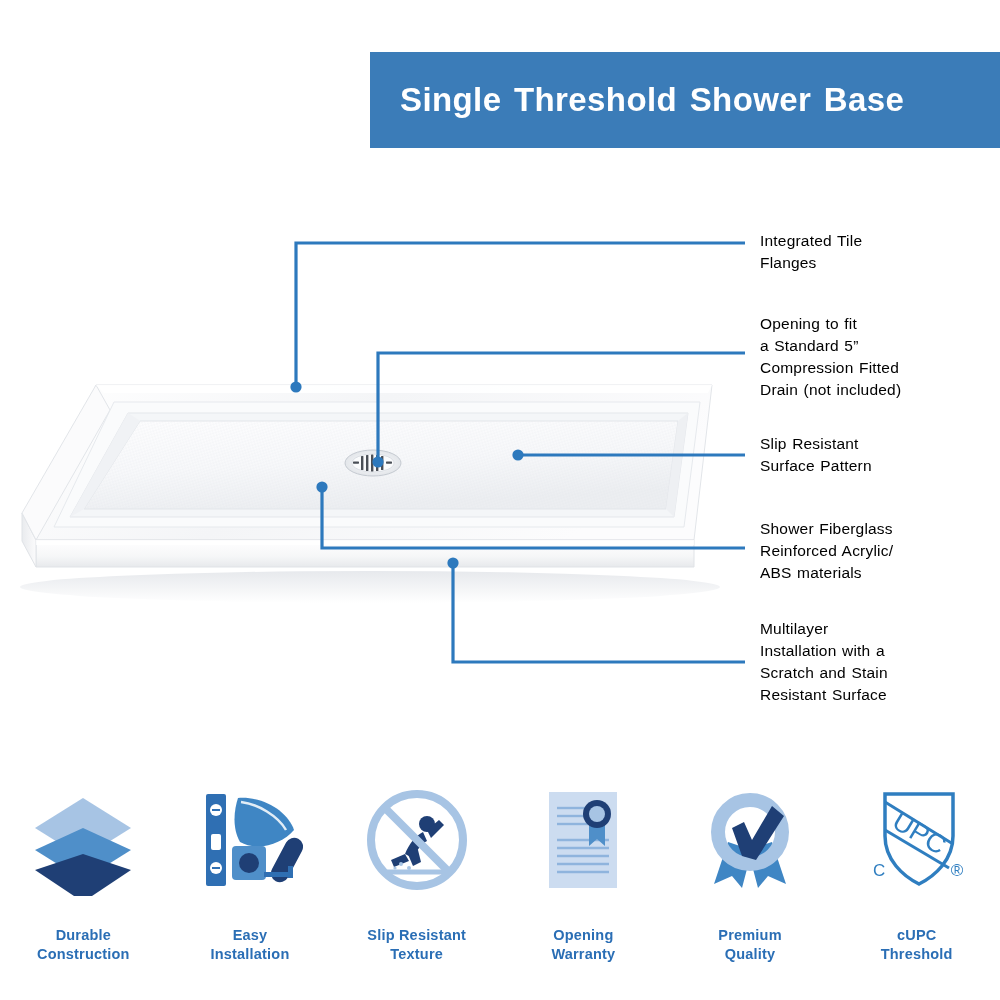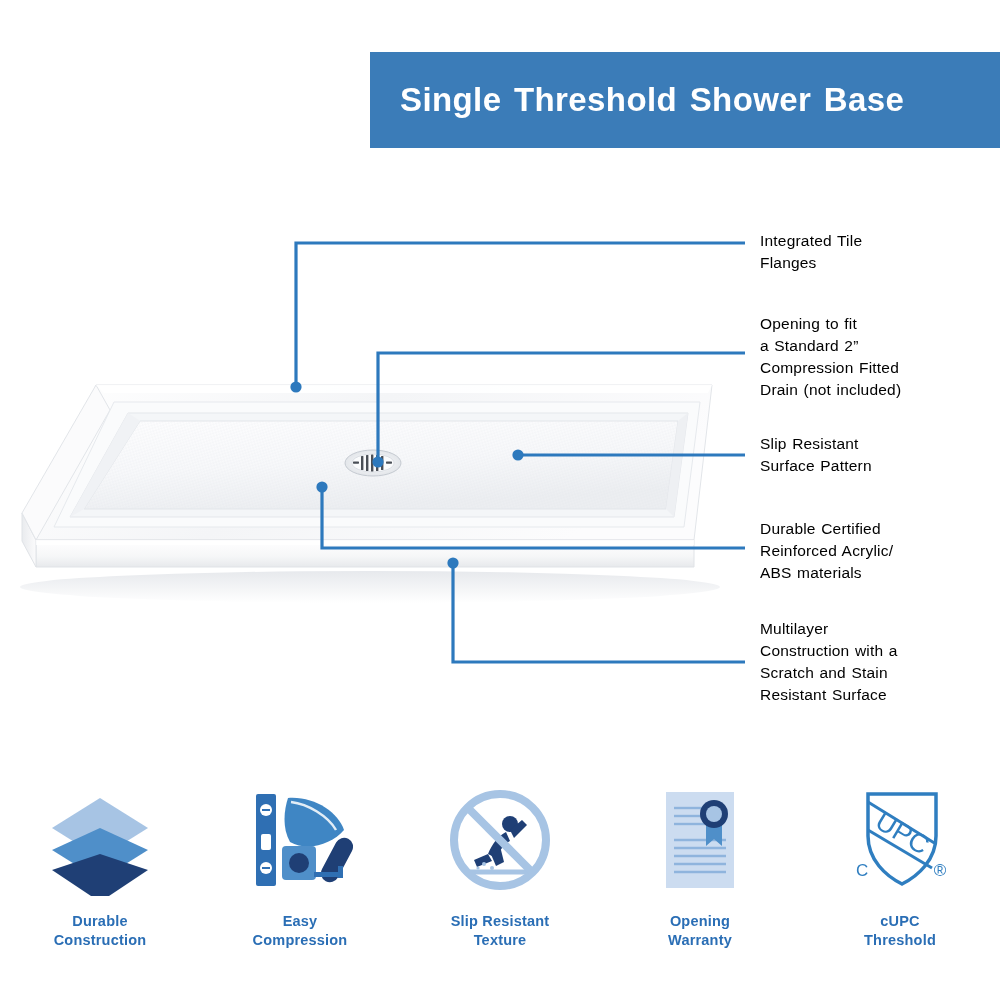--- a/index.html
+++ b/index.html
@@ -53,21 +53,21 @@
   }
   .feature{
     flex:1 1 0;
     display:flex;flex-direction:column;align-items:center;
   }
   .feature .ficon{
     height:120px;width:120px;
     display:flex;align-items:center;justify-content:center;
   }
   .feature .flabel{
-    margin-top:12px;
+    margin-top:26px;
     color:#2a6eb5;
     font-size:14.5px;
     font-weight:bold;
     line-height:19px;
     text-align:center;
     white-space:pre-line;
     letter-spacing:0.2px;
   }
 </style>
 </head>
@@ -174,33 +174,33 @@
       <circle cx="518" cy="455" r="5.6"></circle>
       <circle cx="322" cy="487" r="5.6"></circle>
       <circle cx="453" cy="563" r="5.6"></circle>
     </g>
   </svg>
 
   <div class="callout-text" style="left:760px;top:230px;">Integrated Tile
 Flanges</div>
 
   <div class="callout-text" style="left:760px;top:313px;">Opening to fit
-a Standard 2”
+a Standard 5”
 Compression Fitted
 Drain (not included)</div>
 
   <div class="callout-text" style="left:760px;top:433px;">Slip Resistant
 Surface Pattern</div>
 
-  <div class="callout-text" style="left:760px;top:518px;">Durable Certified
+  <div class="callout-text" style="left:760px;top:518px;">Shower Fiberglass
 Reinforced Acrylic/
 ABS materials</div>
 
   <div class="callout-text" style="left:760px;top:618px;">Multilayer
-Construction with a
+Installation with a
 Scratch and Stain
 Resistant Surface</div>
 
   <div class="features">
 
     <div class="feature">
       <div class="ficon">
         <svg width="112" height="112" viewBox="0 0 112 112">
           <polygon points="56,14 104,44 56,74 8,44" fill="#a7c4e4"></polygon>
           <polygon points="56,44 104,66 56,96 8,66" fill="#4f8fc9"></polygon>
@@ -228,21 +228,21 @@
 
           <rect x="84" y="52" width="18" height="48" rx="9" fill="#1f3f75" transform="rotate(28 93 76)"></rect>
 
           <rect x="38" y="62" width="34" height="34" rx="4" fill="#4f8fc9"></rect>
           <circle cx="55" cy="79" r="10" fill="#1f3f75"></circle>
           <rect x="70" y="88" width="28" height="5" fill="#2f6fb3"></rect>
           <rect x="94" y="82" width="5" height="12" fill="#2f6fb3"></rect>
         </svg>
       </div>
       <div class="flabel">Easy
-Compression</div>
+Installation</div>
     </div>
 
     <div class="feature">
       <div class="ficon">
         <svg width="112" height="112" viewBox="0 0 112 112">
           <circle cx="56" cy="56" r="46" fill="none" stroke="#a7c4e4" stroke-width="8"></circle>
 
           <circle cx="66" cy="40" r="8" fill="#1f3f75"></circle>
           <path d="M62 48 C54 52 48 60 44 70 L52 74 C56 66 60 60 66 57 Z" fill="#1f3f75"></path>
           <path d="M66 46 L78 36 L83 41 L70 54 Z" fill="#1f3f75"></path>
@@ -279,20 +279,35 @@
           <polygon points="62,40 62,62 70,55 78,62 78,40" fill="#4f8fc9"></polygon>
 
           <circle cx="70" cy="30" r="14" fill="#1f3f75"></circle>
           <circle cx="70" cy="30" r="8" fill="#a7c4e4"></circle>
         </svg>
       </div>
       <div class="flabel">Opening
 Warranty</div>
     </div>
 
+    <div class="feature">
+      <div class="ficon">
+        <svg width="112" height="112" viewBox="0 0 112 112">
+
+          <polygon points="34,58 20,100 38,92 48,104 58,66" fill="#3f86c4"></polygon>
+          <polygon points="78,58 92,100 74,92 64,104 54,66" fill="#3f86c4"></polygon>
+
+          <circle cx="56" cy="48" r="32" fill="none" stroke="#a7c4e4" stroke-width="14"></circle>
+
+          <polygon points="38,44 50,38 58,56 78,22 90,32 62,76 48,72" fill="#1f3f75"></polygon>
+        </svg>
+      </div>
+      <div class="flabel">Premium
+Quality</div>
+    </div>
 
     <div class="feature">
       <div class="ficon">
         <svg width="112" height="112" viewBox="0 0 112 112">
           <path d="M24 10 L92 10 L92 52 C92 76 74 92 58 100 C42 92 24 76 24 52 Z" fill="#ffffff" stroke="#2f7ec0" stroke-width="3.5"></path>
           <line x1="24" y1="18" x2="92" y2="60" stroke="#2f7ec0" stroke-width="3"></line>
           <line x1="24" y1="40" x2="92" y2="82" stroke="#2f7ec0" stroke-width="3" opacity="0"></line>
           <line x1="26" y1="44" x2="92" y2="84" stroke="#2f7ec0" stroke-width="0"></line>
           <line x1="24" y1="46" x2="88" y2="84" stroke="#2f7ec0" stroke-width="3"></line>
           <text x="58" y="58" font-family="Liberation Sans, sans-serif" font-size="27" fill="#2f7ec0" text-anchor="middle" transform="rotate(31 58 50)">UPC</text>

